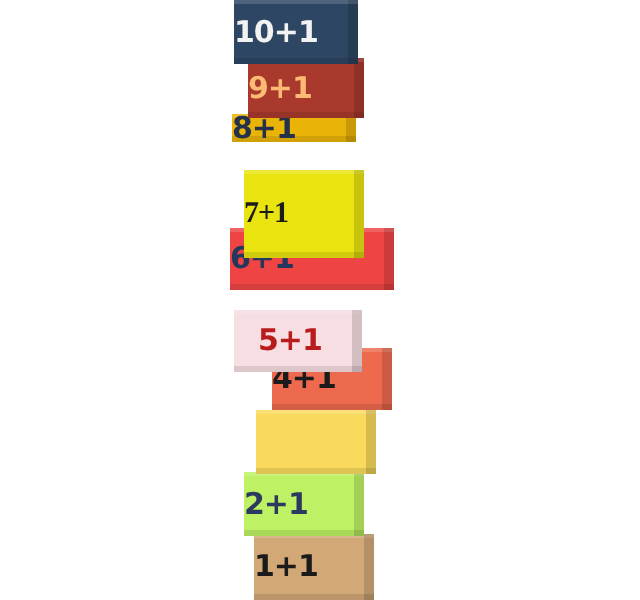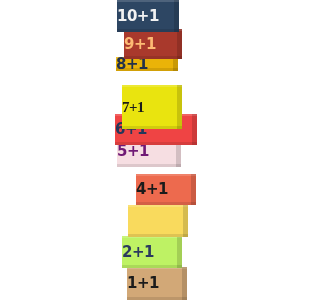--- a/index.html
+++ b/index.html
@@ -95,21 +95,21 @@
       <span class="edge-right"></span>
       <span class="edge-bottom"></span>
       <span class="label">7+1</span>
     </div>
     <div class="block" style="left: 115px; top: 114px; width: 82px; height: 31px; background: #ef4444; color: rgb(37, 55, 90); font-size: 15px; z-index: 96;">
       <span class="edge-top"></span>
       <span class="edge-right"></span>
       <span class="edge-bottom"></span>
       <span class="label">6+1</span>
     </div>
-    <div class="block" style="left: 117px; top: 136px; width: 64px; height: 31px; background: rgb(246, 222, 226); color: #701a75; font-size: 15px; z-index: 95;">
+    <div class="block" style="left: 117px; top: 155px; width: 64px; height: 31px; background: rgb(246, 222, 226); color: #b91c1c; font-size: 15px; z-index: 95; padding-left: 12px;">
       <span class="edge-top"></span>
       <span class="edge-right"></span>
       <span class="edge-bottom"></span>
       <span class="label">5+1</span>
     </div>
     <div class="block" style="left: 120px; top: 174px; width: 60px; height: 31px; background: rgb(237, 106, 78); color: rgb(27, 27, 27); font-size: 15px; z-index: 94; margin-left: 16px;">
       <span class="edge-top"></span>
       <span class="edge-right"></span>
       <span class="edge-bottom"></span>
       <span class="label">4+1</span>

